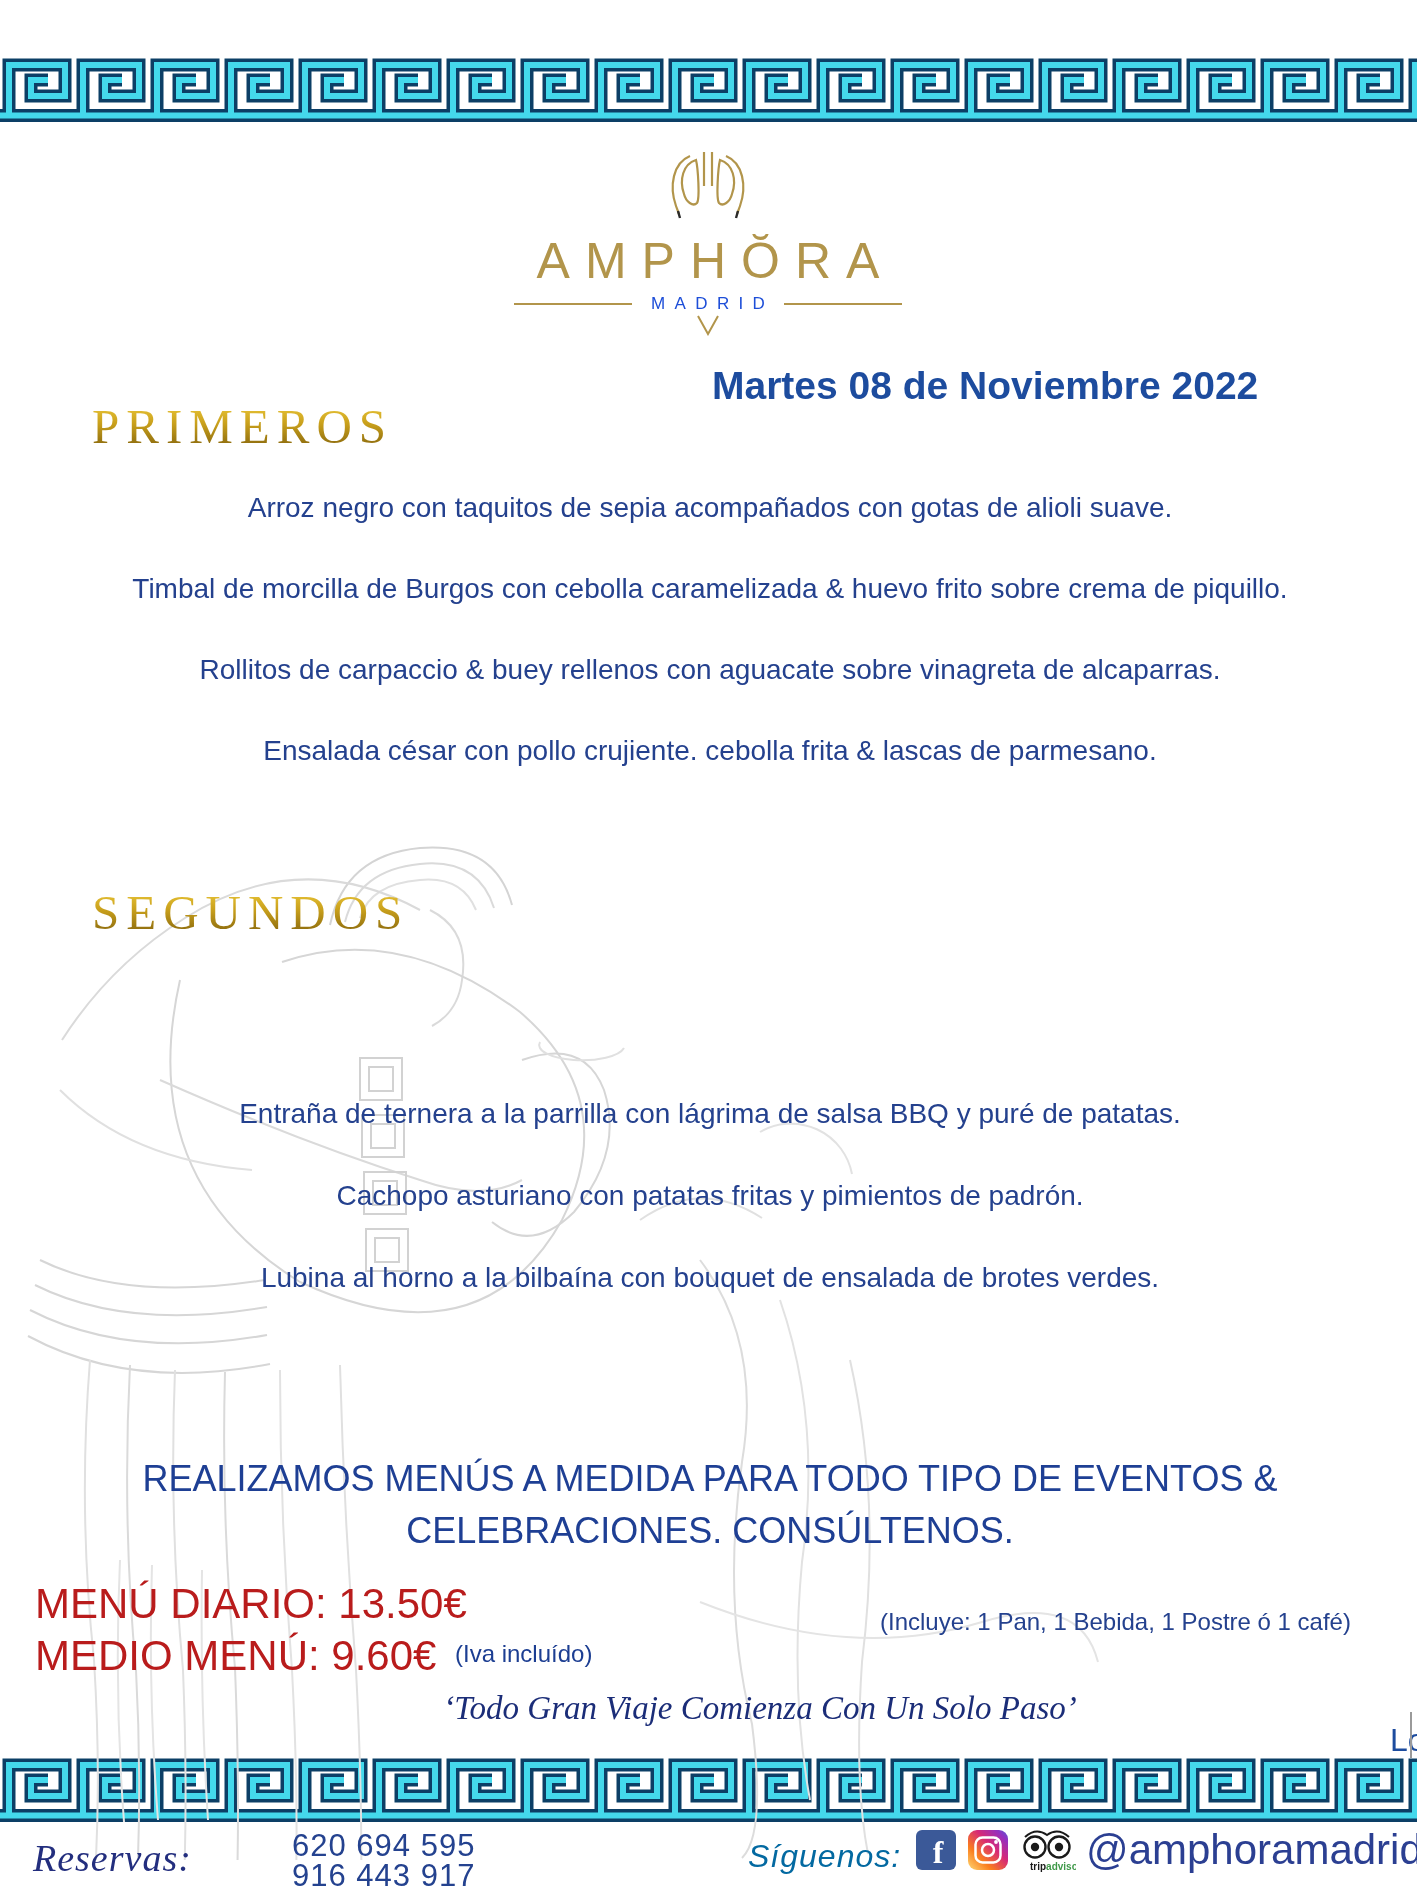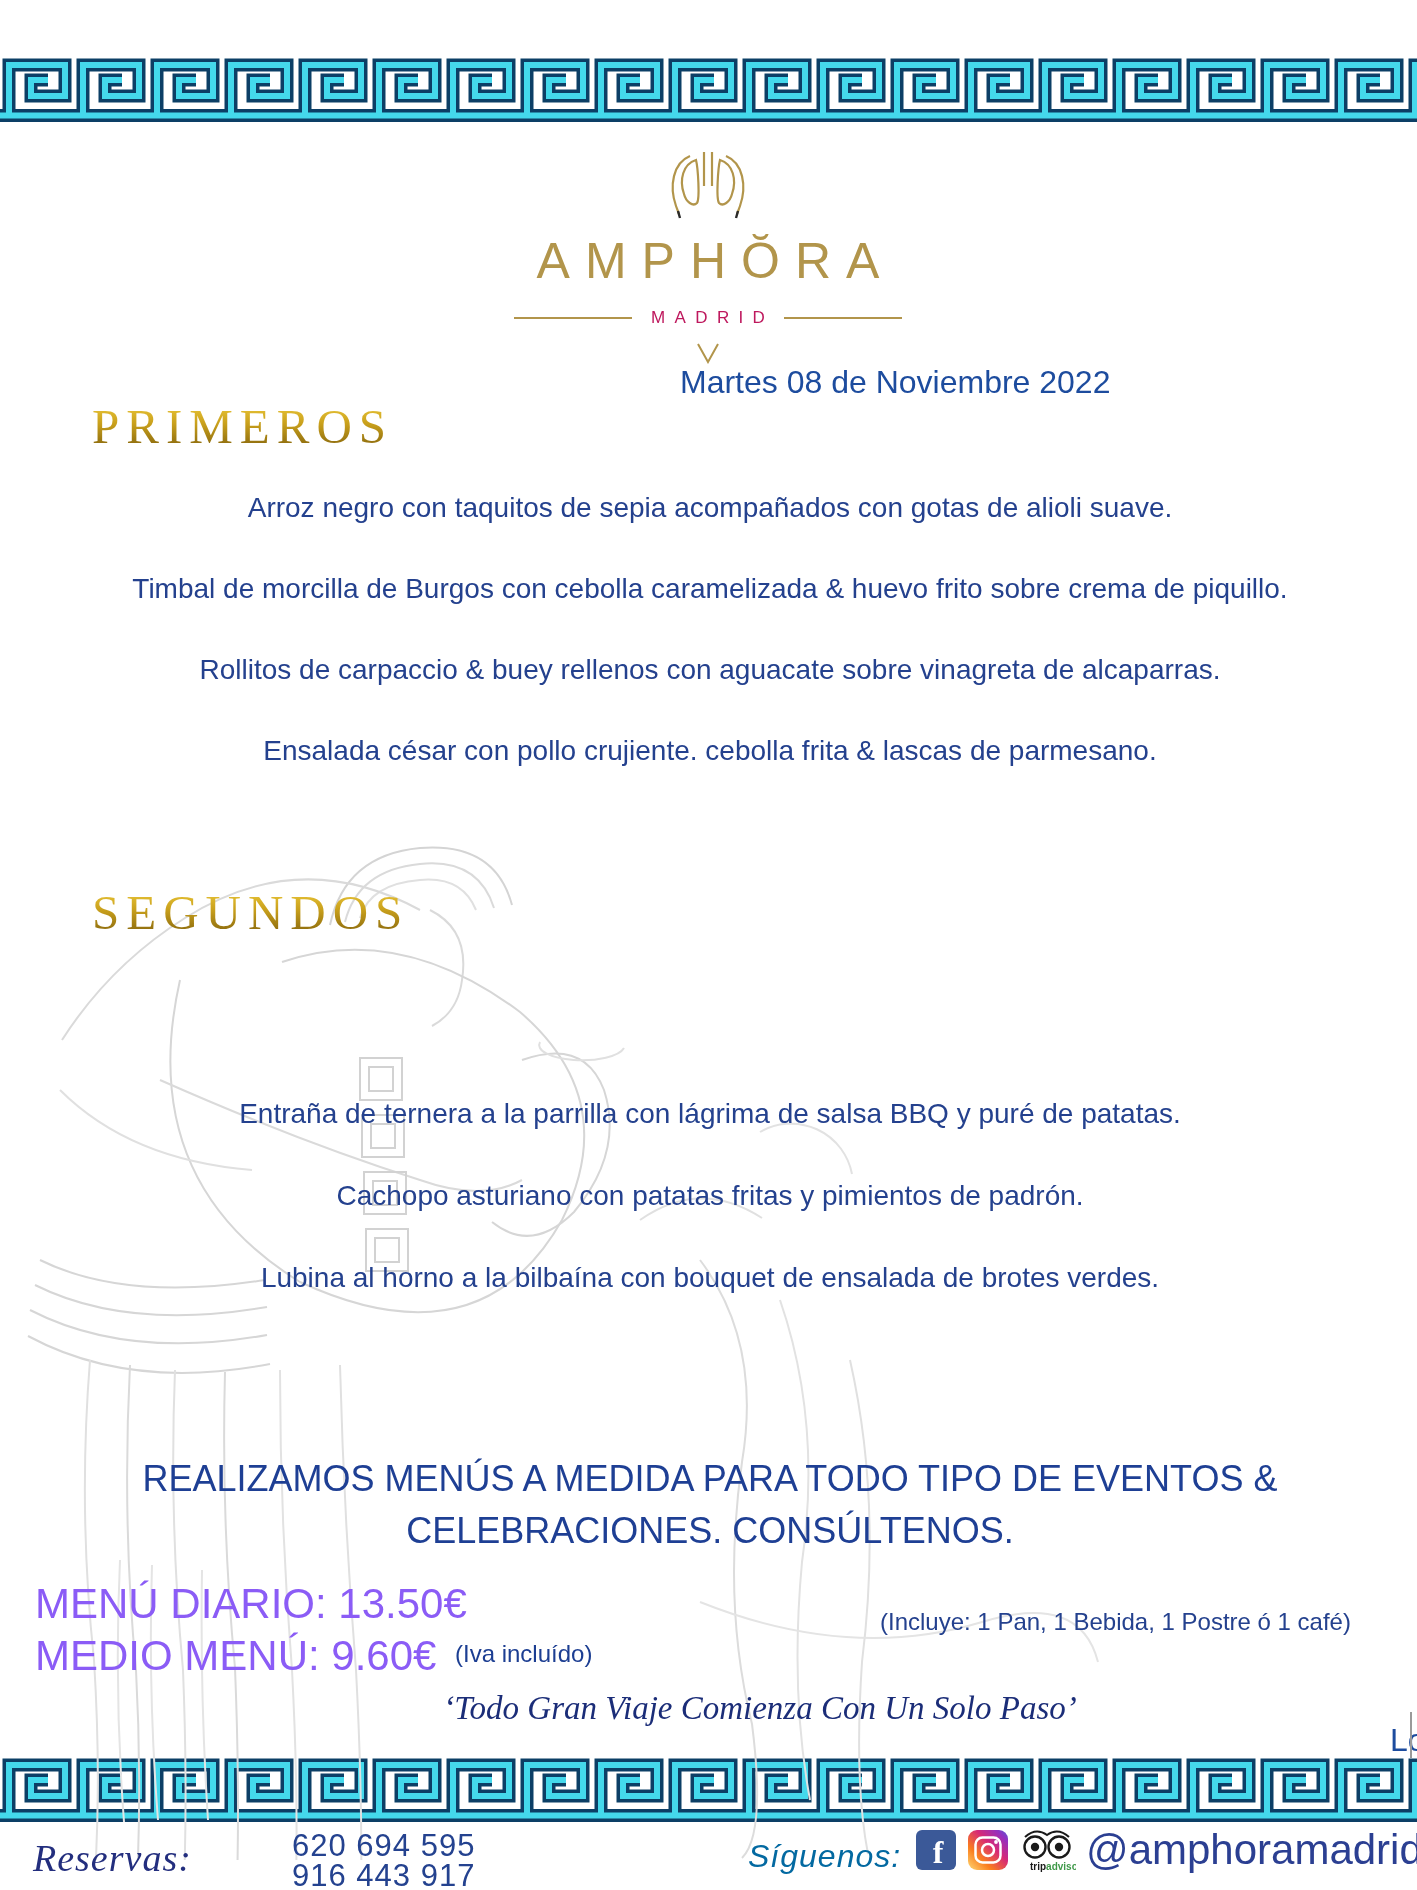--- a/index.html
+++ b/index.html
@@ -12,35 +12,35 @@
   .band-bottom{top:1756px;}
 
   
   .watermark{position:absolute;left:0;top:660px;width:1100px;height:1200px;z-index:0;pointer-events:none;}
 
   
   .logo{position:absolute;left:508px;top:148px;width:400px;display:flex;flex-direction:column;align-items:center;z-index:2;}
   .brand{margin-top:6px;font-size:50px;color:#b2954b;letter-spacing:.30em;padding-left:.30em;font-weight:400;}
   .madrid-row{display:flex;align-items:center;margin-top:4px;}
   .madrid-line{width:118px;height:2px;background:#b2954b;}
-  .madrid{font-size:17px;color:#be185d;letter-spacing:.55em;padding-left:.55em;margin:14px 10px;}
-
-  .date{position:absolute;left:680px;top:364px;font-size:32px;color:#1d4c9e;z-index:2;}
+  .madrid{font-size:17px;color:#1d4ed8;letter-spacing:.55em;padding-left:.55em;margin:0 10px;}
+
+  .date{position:absolute;left:712px;top:364px;font-size:39px;color:#1d4c9e;z-index:2;font-weight:bold;}
 
   .section-title{position:absolute;left:92px;font-family:"Liberation Serif",serif;font-size:49px;letter-spacing:7px;
     background:linear-gradient(to bottom,#f0cd3e 5%,#c9a01c 45%,#7c5d0a 95%);
     -webkit-background-clip:text;background-clip:text;color:transparent;z-index:2;}
   .title-primeros{top:398px;}
   .title-segundos{top:884px;}
 
   .dish{position:absolute;left:60px;width:1300px;text-align:center;font-size:28px;color:#24418e;z-index:2;}
 
   .events-line{position:absolute;left:60px;width:1300px;text-align:center;font-size:36px;color:#1e3f94;z-index:2;}
 
-  .price-line{position:absolute;left:35px;font-size:42px;color:#8b5cf6;z-index:2;white-space:nowrap;}
+  .price-line{position:absolute;left:35px;font-size:42px;color:#b91c1c;z-index:2;white-space:nowrap;}
   .vat-note{position:absolute;left:455px;top:1640px;font-size:24px;color:#1c3e92;z-index:2;}
   .includes-note{position:absolute;left:880px;top:1608px;font-size:24px;color:#24418e;z-index:2;}
 
   .quote{position:absolute;left:130px;top:1690px;width:1260px;text-align:center;
     font-family:"Liberation Serif",serif;font-style:italic;font-size:33px;color:#1b2d78;z-index:2;}
 
   .truncated{position:absolute;left:1390px;top:1722px;font-size:32px;color:#1d4c9e;z-index:2;white-space:nowrap;}
   .edge-line{position:absolute;left:1410px;top:1712px;width:2px;height:46px;background:#9a9a9a;z-index:3;}
 
   

